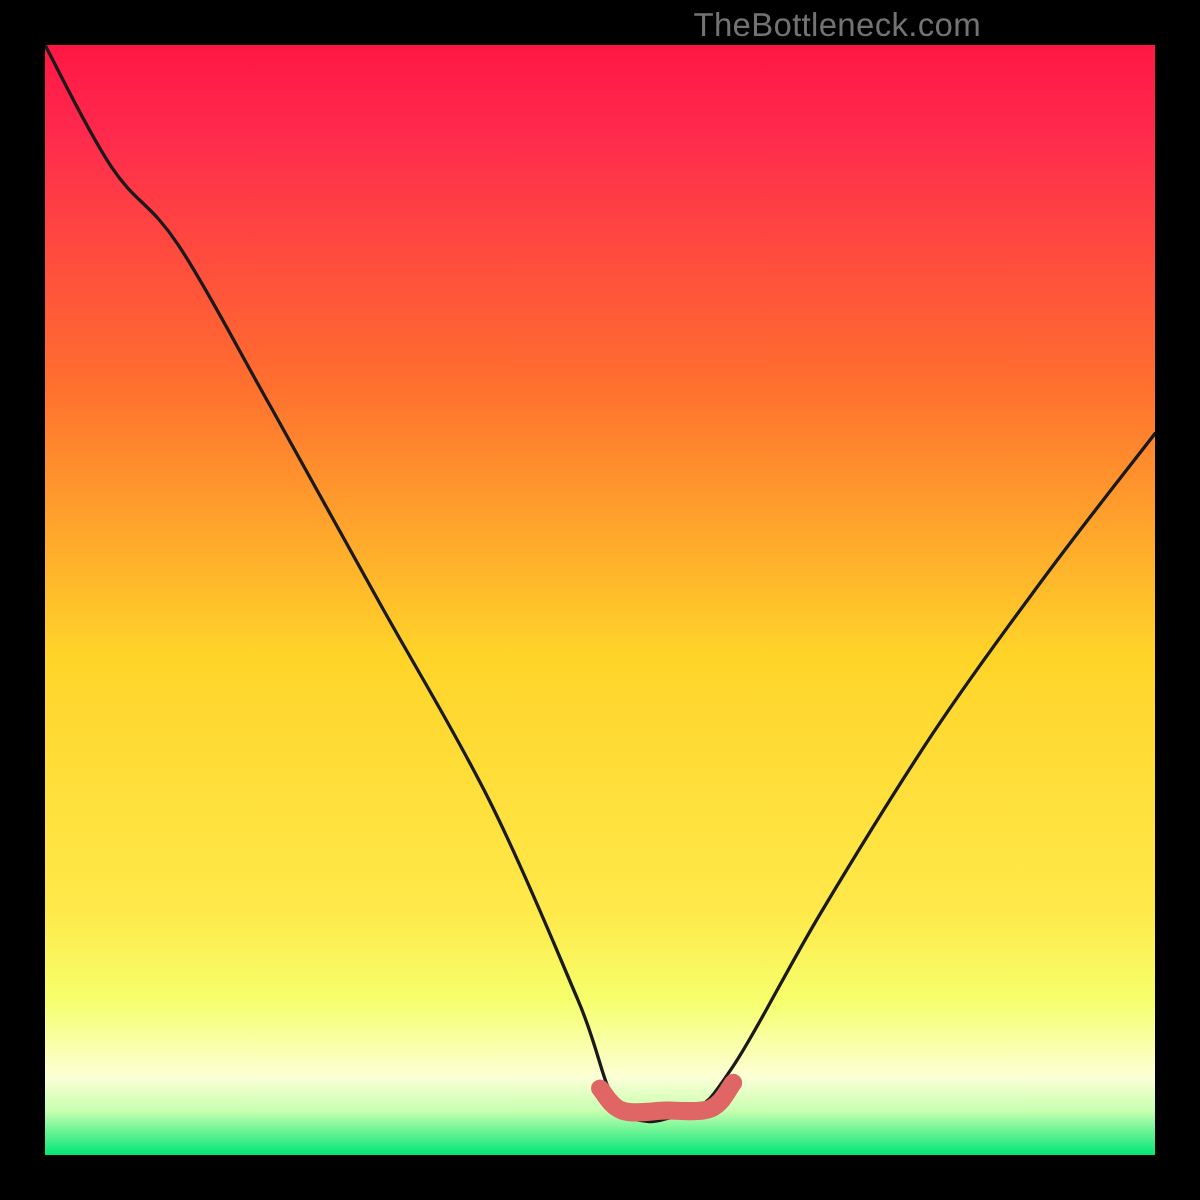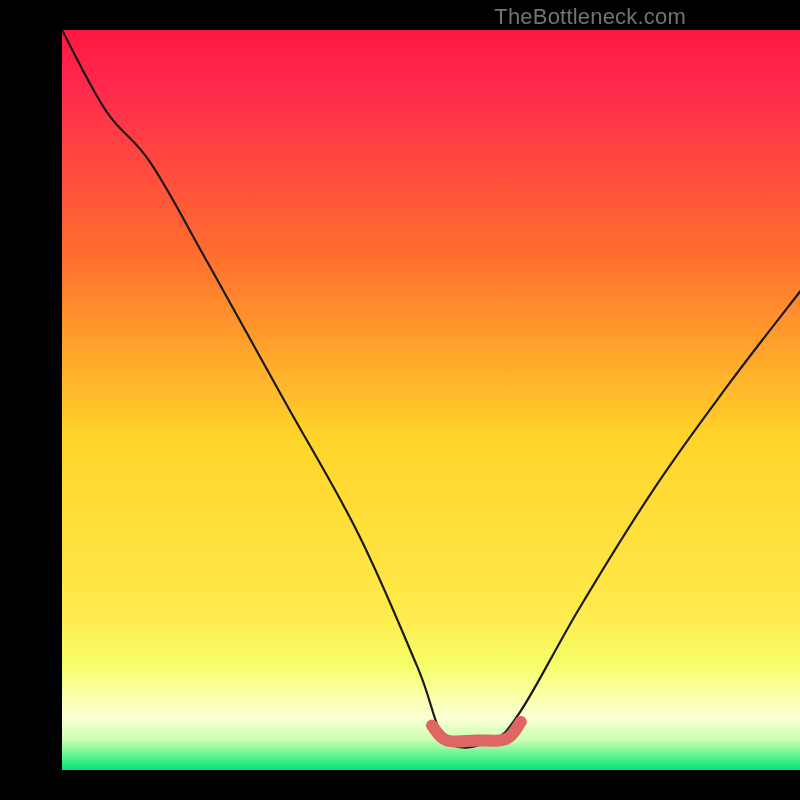--- a/index.html
+++ b/index.html
@@ -9,21 +9,20 @@
     height: 800px;
     background: #000000;
     overflow: hidden;
     font-family: Arial, Helvetica, sans-serif;
   }
   .frame {
     position: relative;
     width: 668px;
     height: 800px;
     background: #000000;
-    margin-left: 32px;
   }
   .watermark {
     position: absolute;
     top: 4px;
     right: 14px;
     color: #737373;
     font-size: 22px;
     font-weight: 500;
     letter-spacing: 0.2px;
     z-index: 50;

